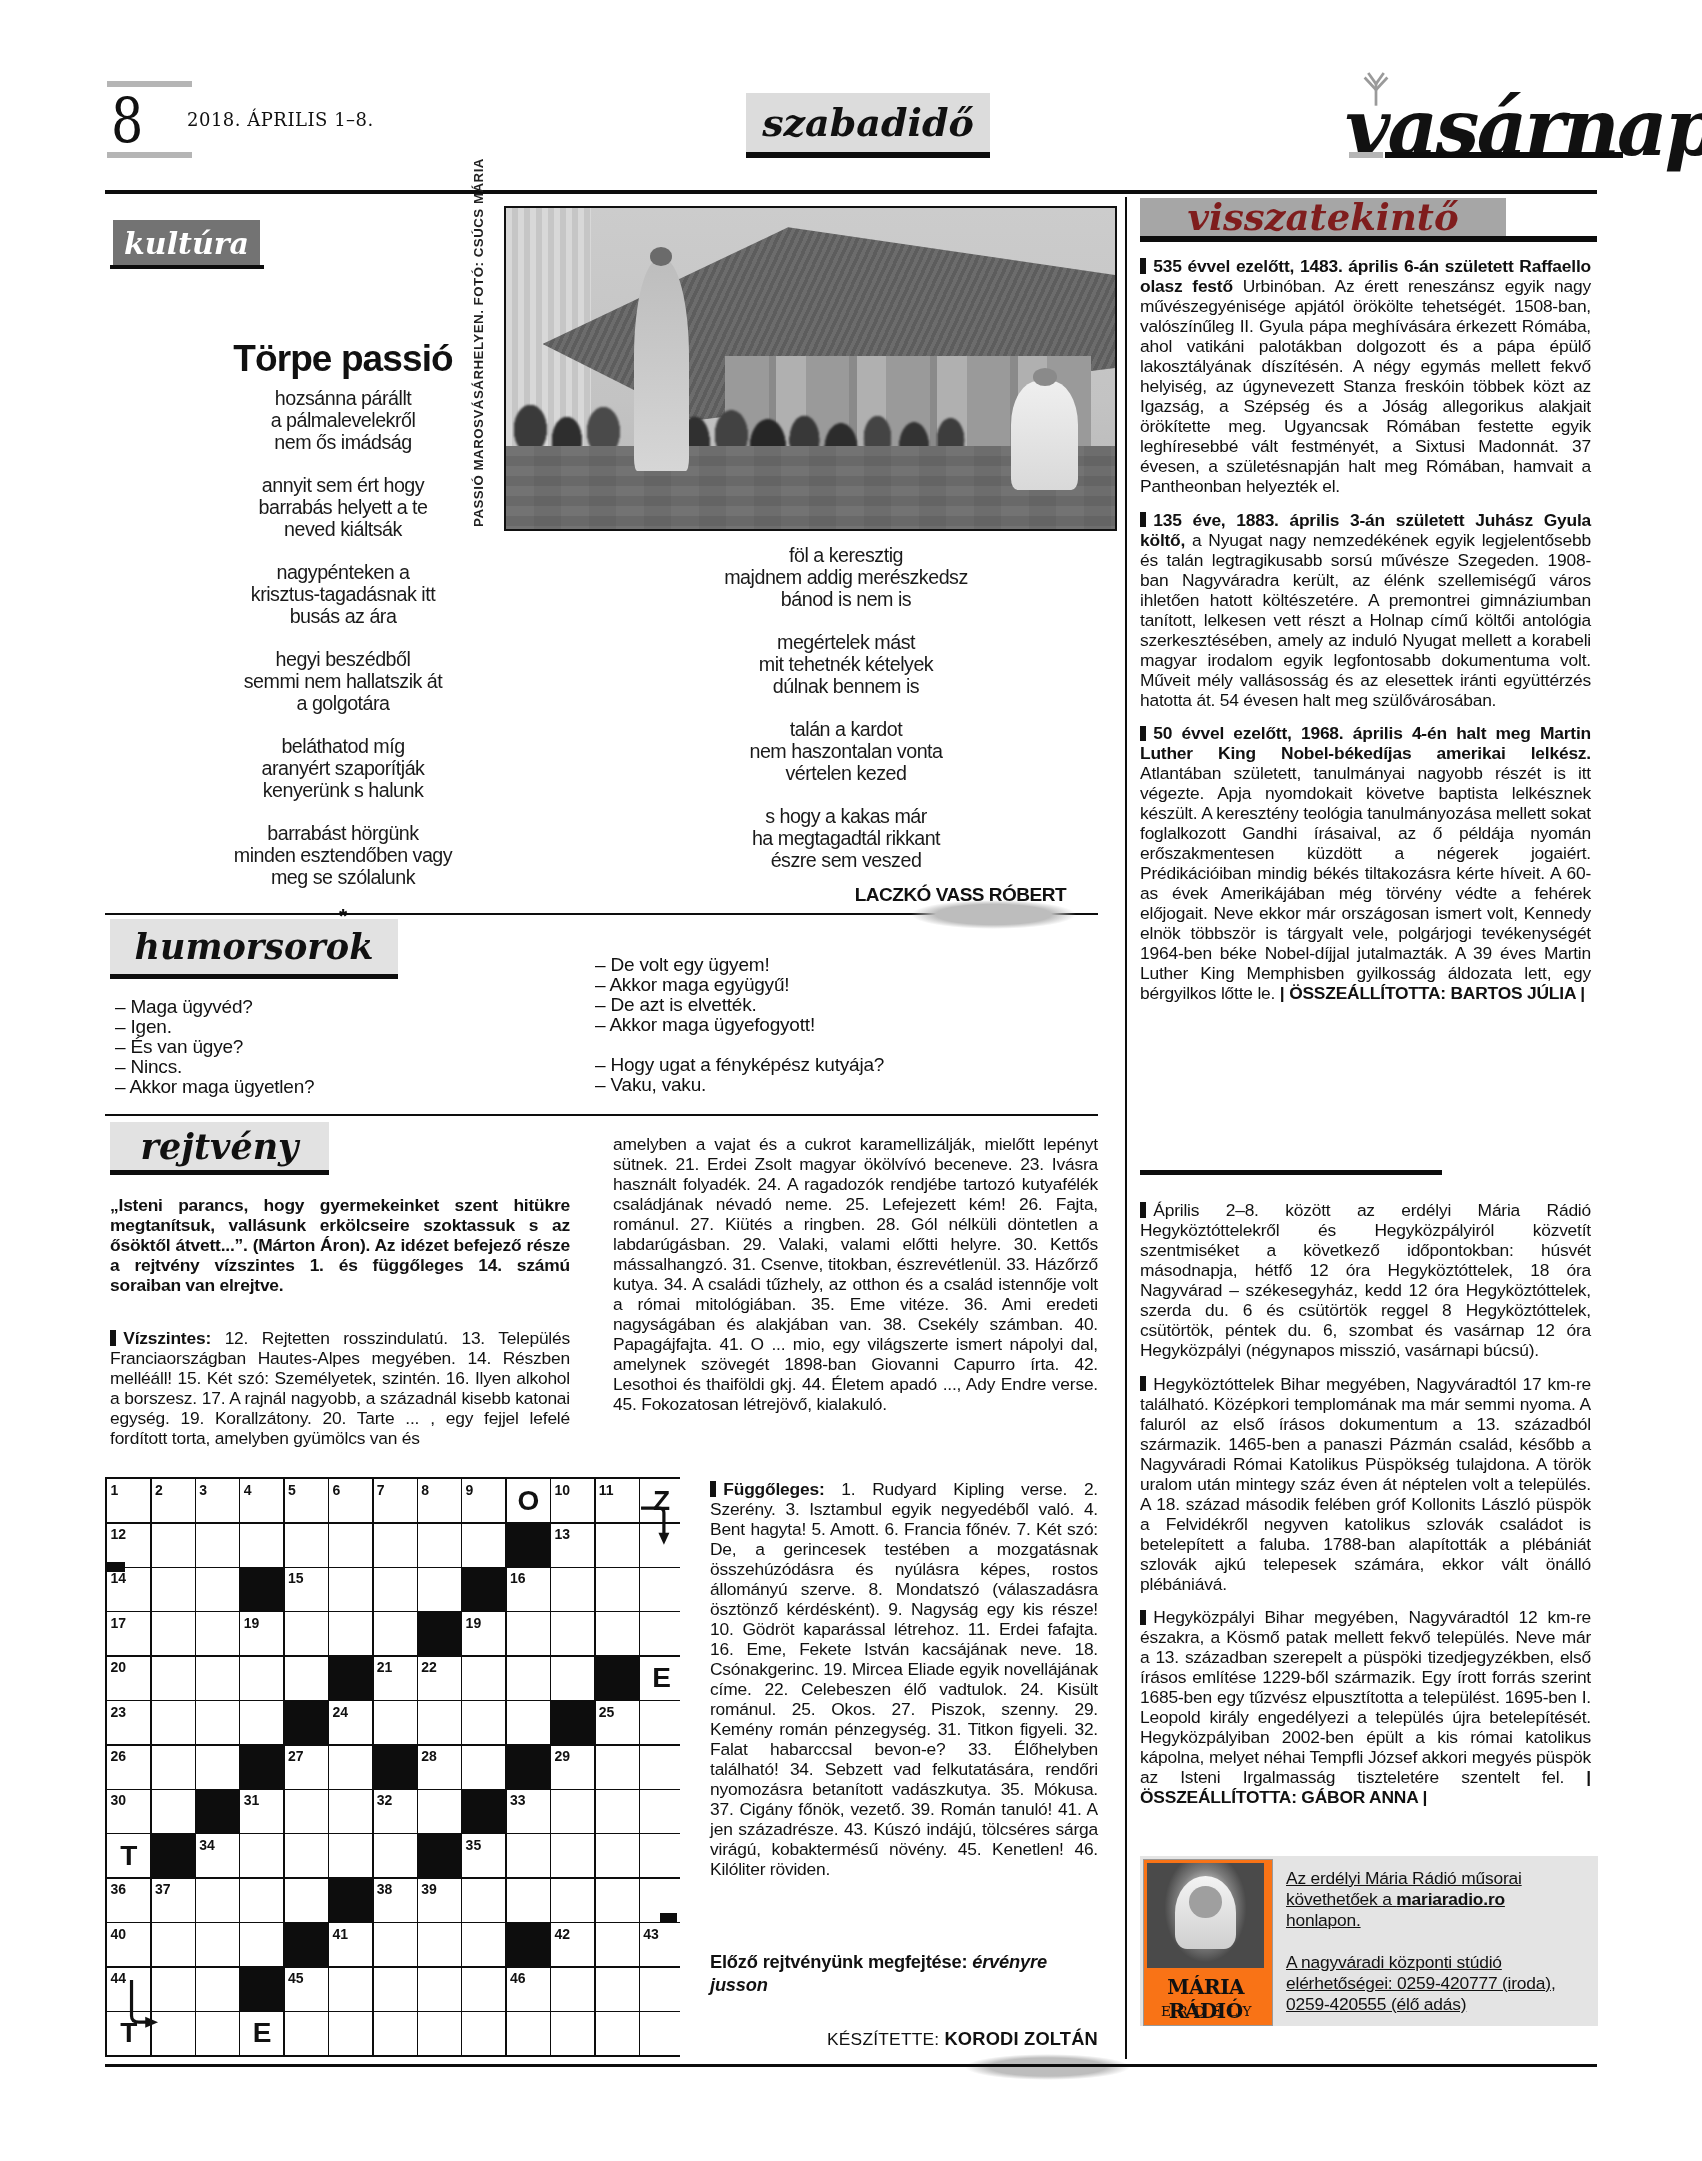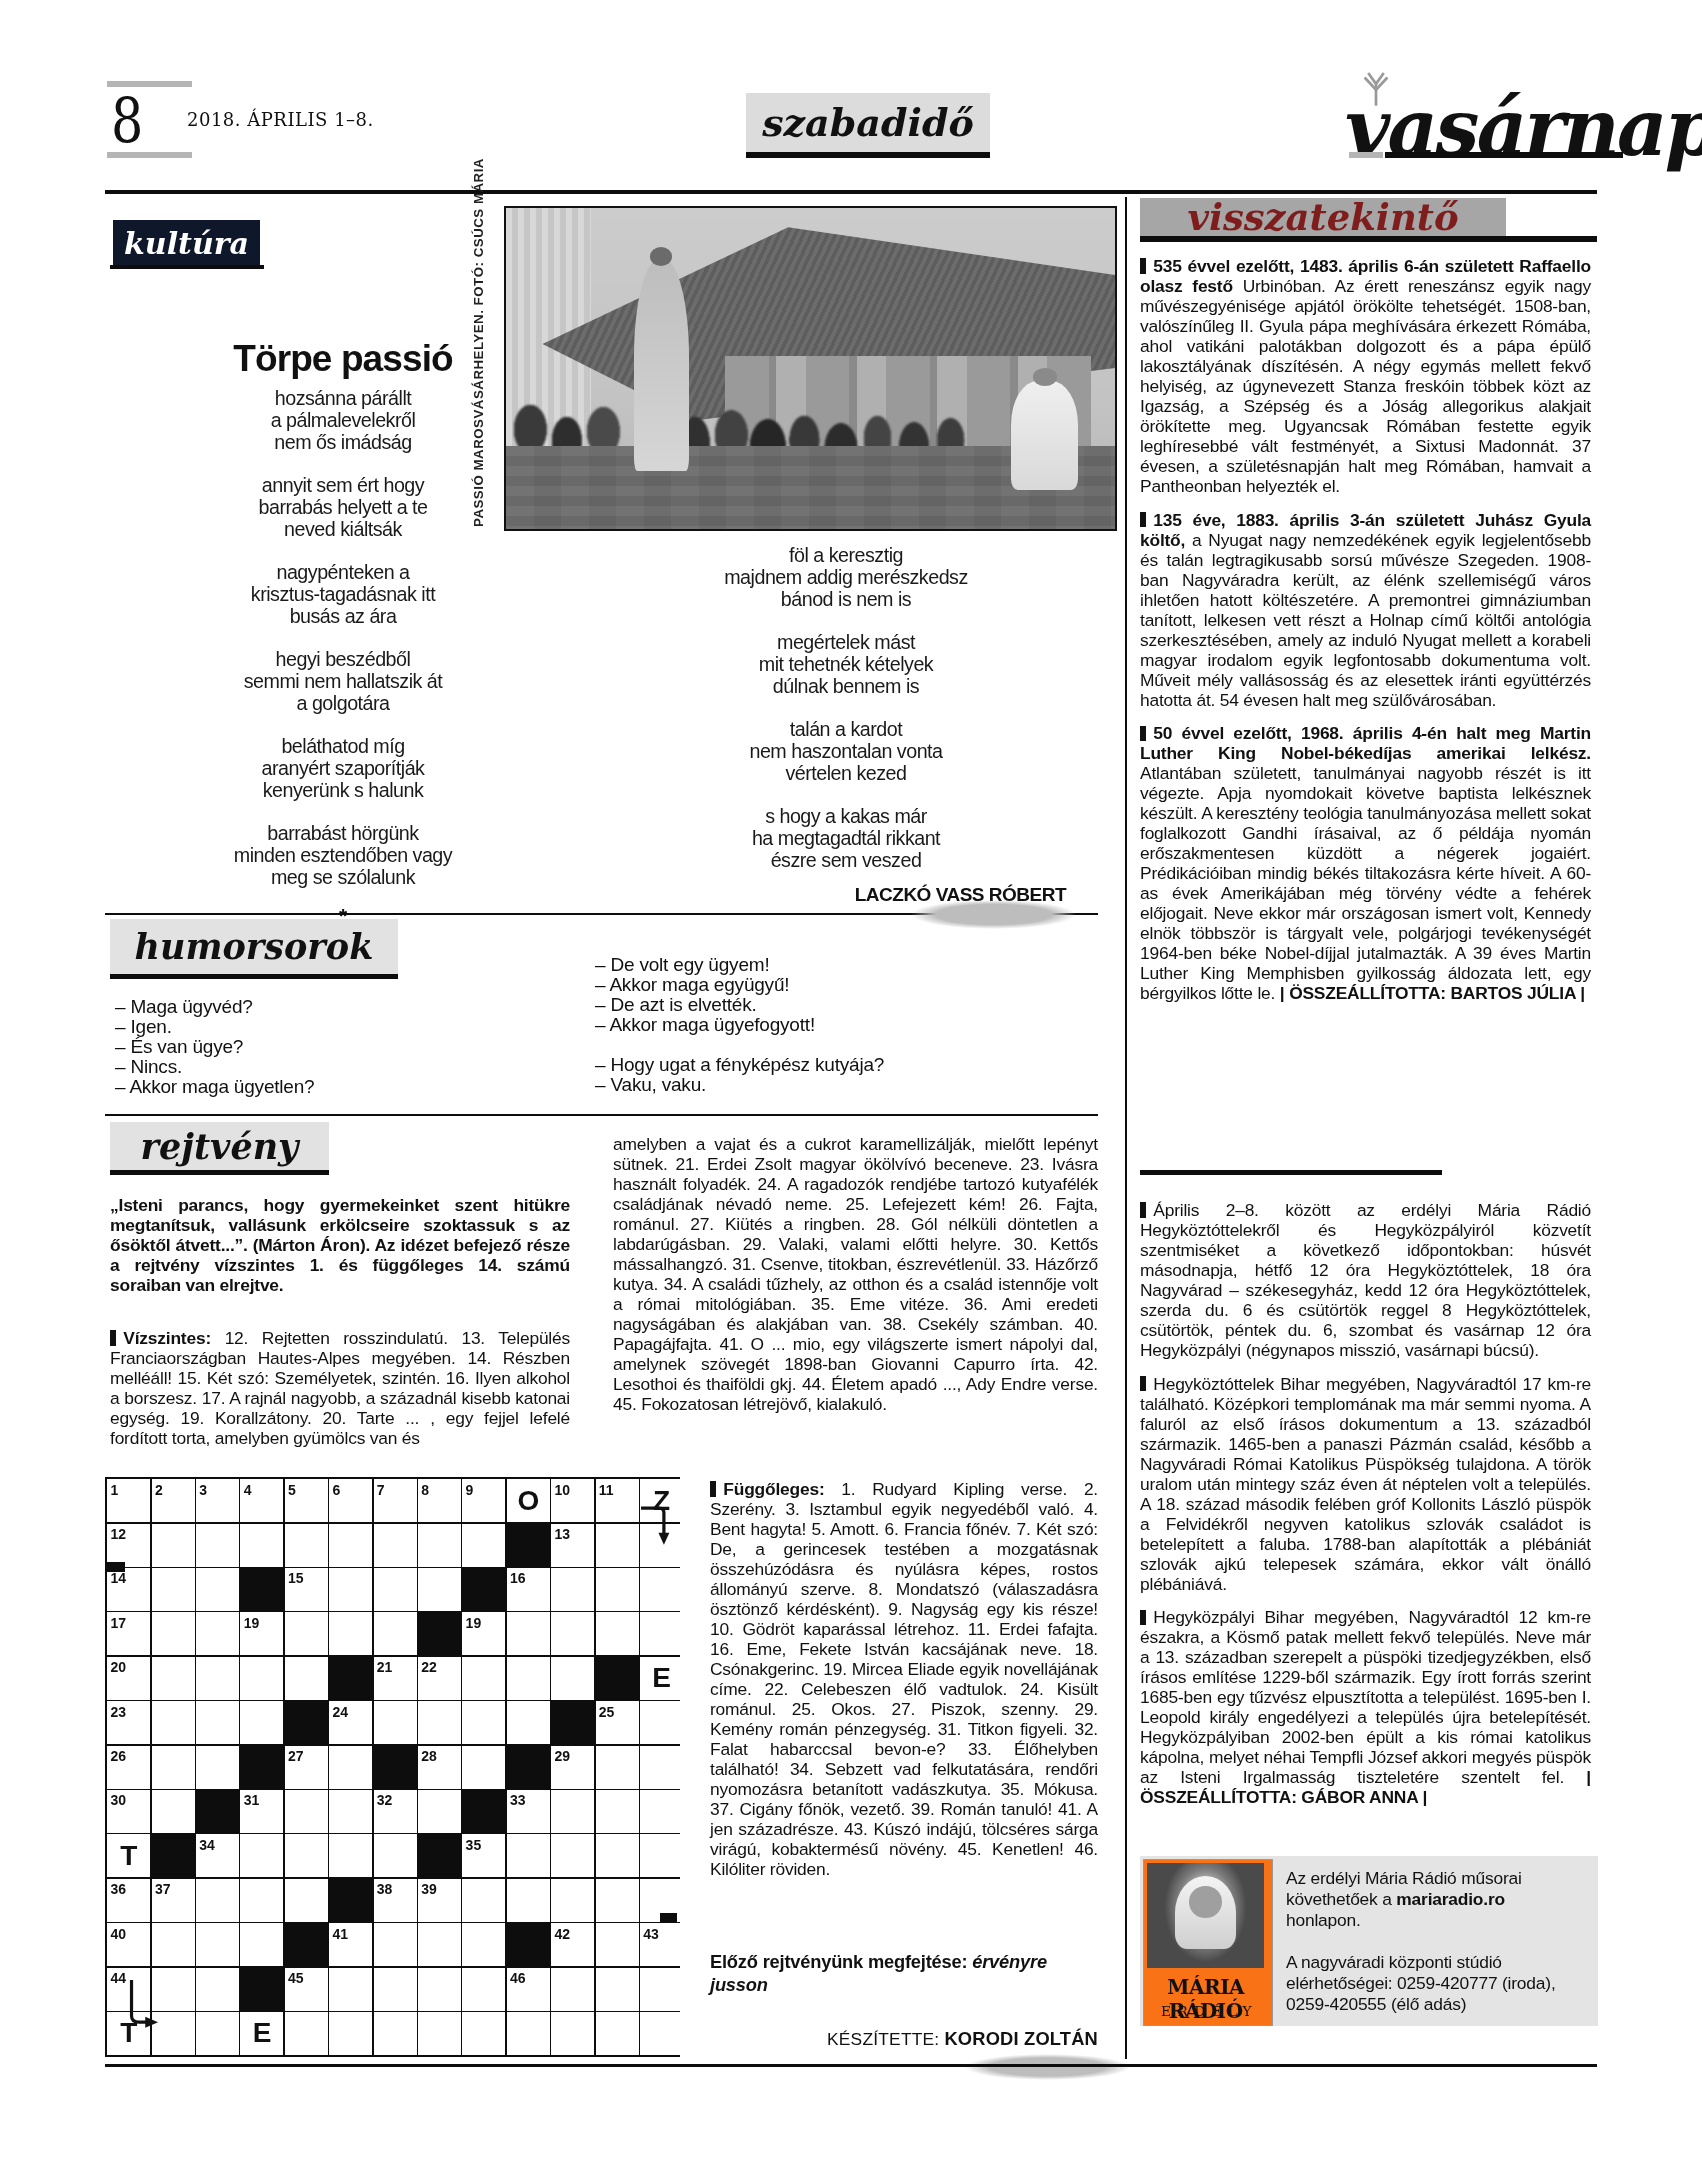--- a/index.html
+++ b/index.html
@@ -12,21 +12,21 @@
   #date{font-family:"DejaVu Serif",serif;font-size:18px;letter-spacing:0.5px;}
   .secbox{background:#dcdcdc;display:flex;align-items:center;justify-content:center;}
   .secbox .t{font-family:"DejaVu Serif",serif;font-style:italic;font-weight:bold;}
   #szabadido .t{font-size:38px;}
   #masthead{font-family:"DejaVu Serif",serif;font-style:italic;font-weight:bold;font-size:78px;line-height:1;letter-spacing:-2.7px;}
   .blackbar{background:#0d0d0d;}
   .rule{background:#0d0d0d;}
   
   .graylab{display:flex;align-items:center;justify-content:center;}
   .graylab .t{font-family:"DejaVu Serif",serif;font-style:italic;font-weight:bold;}
-  #kultura-box{background:#0f172a;}
+  #kultura-box{background:#737373;}
   #kultura-box .t{color:#fff;font-size:30px;}
   #vt-box{background:#a6a6a6;}
   #vt-box .t{color:#7f1d1d;font-size:37px;text-align:center;}
   #humor-box,#rejtveny-box,#mise-box{background:#e2e2e2;}
   #humor-box .t{font-size:35px;}
   #rejtveny-box .t{font-size:35px;}
   #mise-box .t{font-size:35px;}
   
   #photo{border:2.3px solid #111;background:linear-gradient(#cccccc 0%,#c3c3c3 60%,#b5b5b5 100%);overflow:hidden;}
   #photo .pillar{position:absolute;left:0;top:0;width:14%;height:100%;background:repeating-linear-gradient(90deg,#d8d8d8 0 6.4px,#c6c6c6 6.4px 12px);}
@@ -556,21 +556,21 @@
       <p class="vpara"><span class="bullet"></span><span>Hegyköztóttelek Bihar megyében, Nagyváradtól 17 km-re található. Középkori templomának ma már semmi nyoma. A faluról az első írásos dokumentum a 13. századból származik. 1465-ben a panaszi Pázmán család, később a Nagyváradi Római Katolikus Püspökség tulajdona. A török uralom után mintegy száz éven át néptelen volt a település. A 18. század második felében gróf Kollonits László püspök a Felvidékről negyven katolikus szlovák családot is betelepített a faluba. 1788-ban alapították a plébániát szlovák ajkú telepesek számára, ekkor vált önálló plébániává.</span></p>
       <p class="vpara"><span class="bullet"></span><span>Hegyközpályi Bihar megyében, Nagyváradtól 12 km-re északra, a Kösmő patak mellett fekvő település. Neve már a 13. században szerepelt a püspöki tizedjegyzékben, első írásos említése 1229-ből származik. Egy írott forrás szerint 1685-ben egy tűzvész elpusztította a települést. 1695-ben I. Leopold király engedélyezi a település újra betelepítését. Hegyközpályiban 2002-ben épült a kis római katolikus kápolna, melyet néhai Tempfli József akkori megyés püspök az Isteni Irgalmasság tiszteletére szentelt fel.</span><span class="credit"> | ÖSSZEÁLLÍTOTTA: </span><b class="credit">GÁBOR ANNA</b><span class="credit"> |</span></p>
     </div>
 
   <div class="abs" id="mr-boxwrap" style="left:1140px;top:1856px;width:458px;height:170px;">
     <div class="abs" id="mr-logo" style="left:2.7px;top:2.7px;width:128px;height:165px;">
       <div class="abs" id="mr-img" style="left:3.7px;top:3.7px;width:117px;height:105px;"></div>
       <div class="abs" id="mr-name" style="left:0;top:115px;width:124px;">MÁRIA RÁDIÓ</div>
       <div class="abs" id="mr-sub" style="left:6.4px;top:143px;width:119px;">ERDÉLY</div>
     </div>
-    <div class="abs" id="mr-text" style="left:146px;top:12px;width:297px;">
+    <div class="abs" id="mr-text" style="left:146px;top:12px;width:297px;text-decoration:underline;">
       <div><span>Az erdélyi Mária Rádió műsorai követhetőek a </span><b>mariaradio.ro</b><span> honlapon.</span></div>
       <div class="gap"></div>
       <div>A nagyváradi központi stúdió elérhetőségei: 0259-420777 (iroda), 0259-420555 (élő adás)</div>
     </div>
   </div>
 
   <div class="abs smudge" style="left:965px;top:2054px;width:165px;height:26px;"></div>
   <div class="abs rule" style="left:105px;top:2064px;width:1492px;height:2.7px;"></div>
 
 </div>

